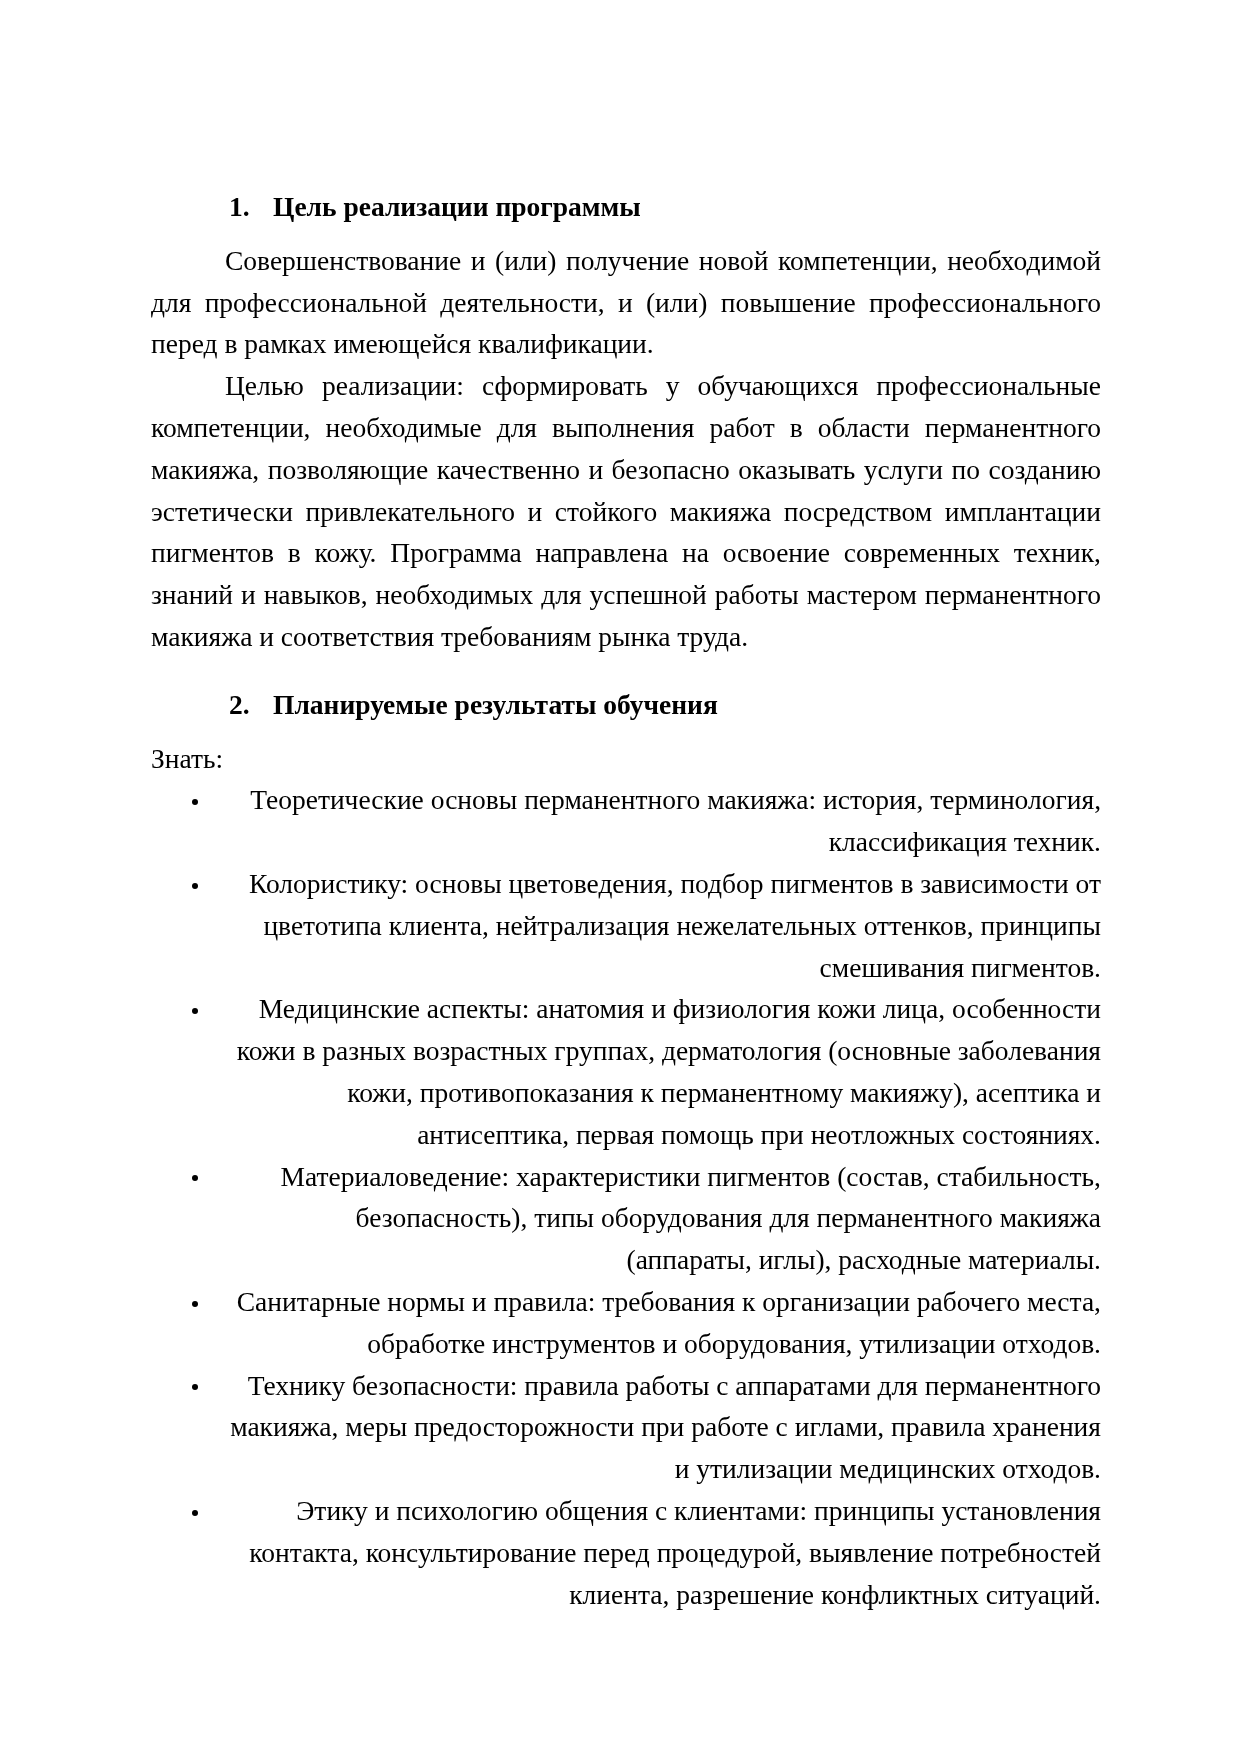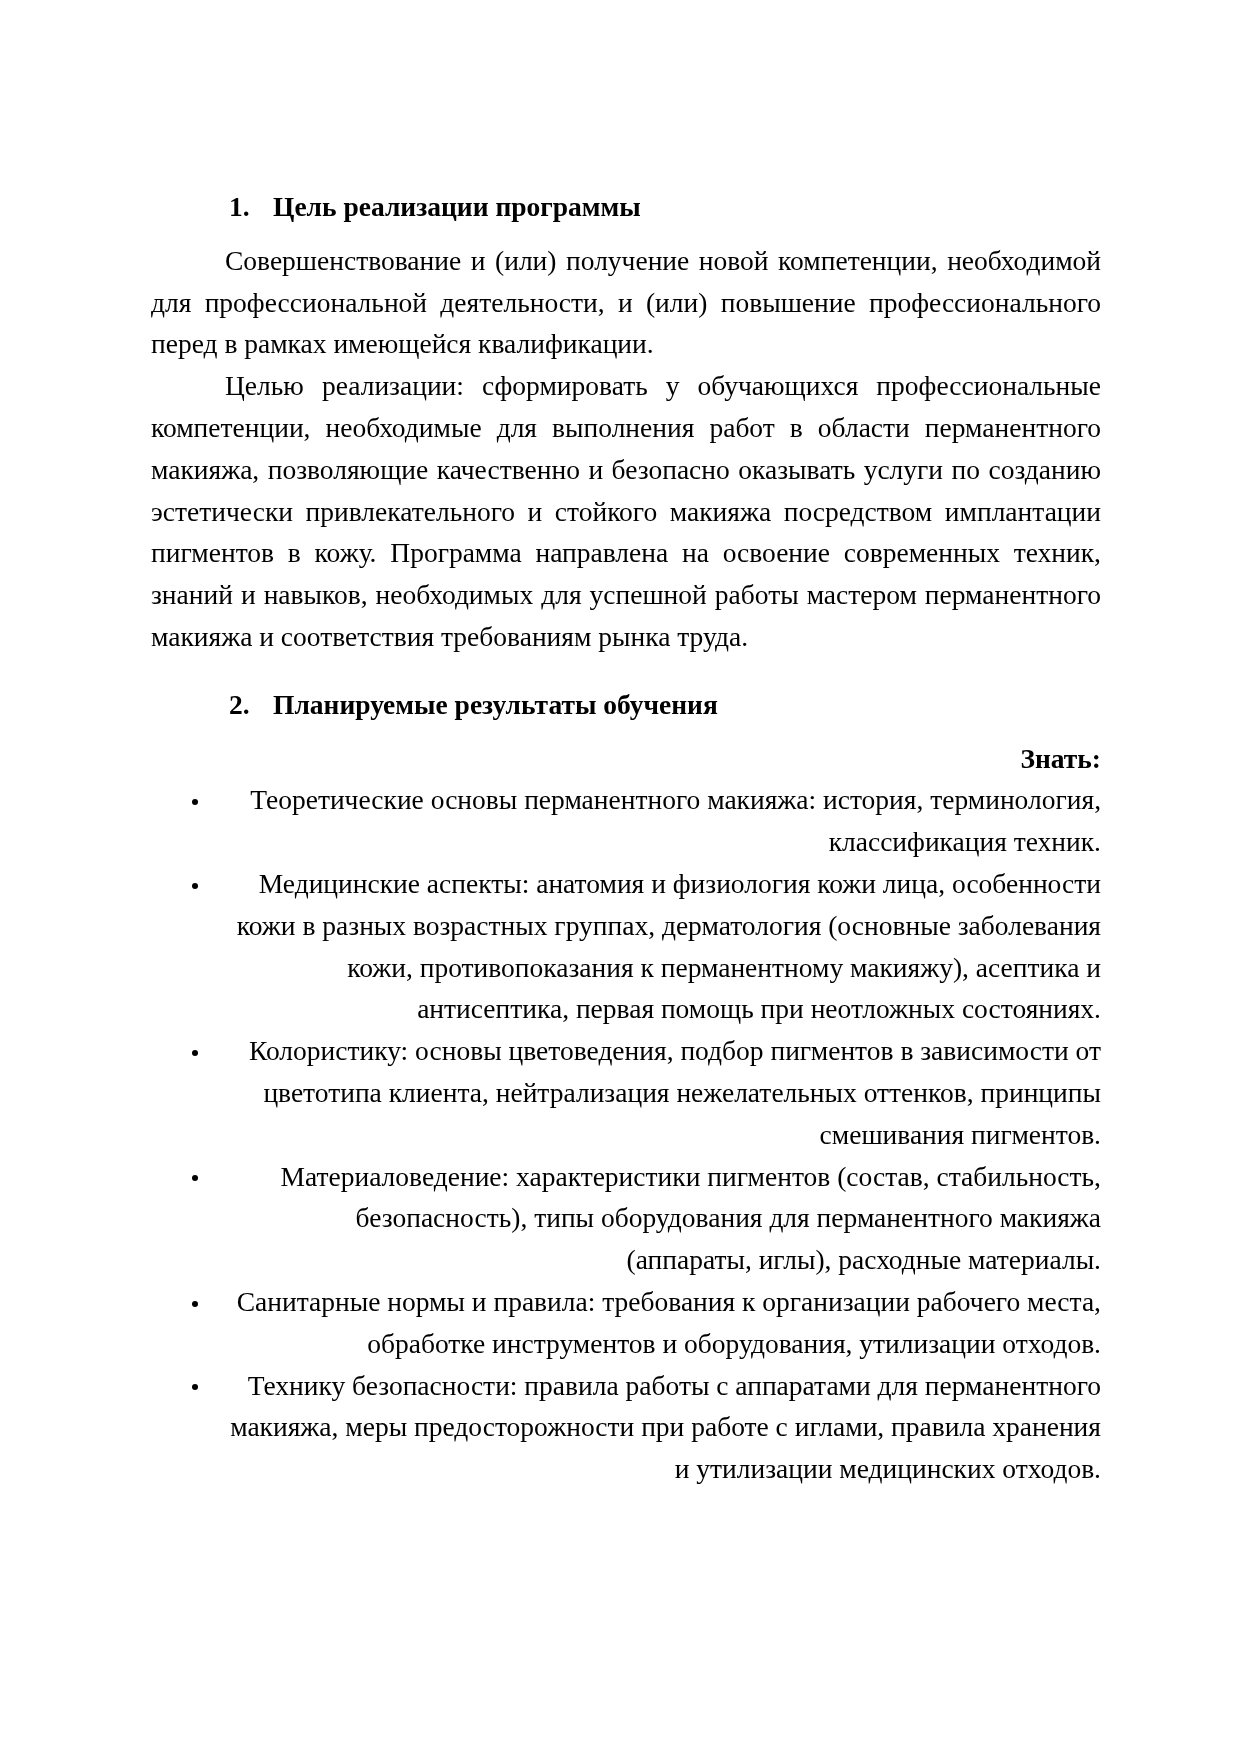--- a/index.html
+++ b/index.html
@@ -48,23 +48,23 @@
     margin: 0;
     text-align: justify;
     text-justify: inter-word;
     text-indent: 74px;
     hyphens: none;
   }
   .spacer-sm { height: 12px; }
   .spacer-md { height: 26px; }
   
   .label-bold {
-    font-weight: bold;
+    font-weight: normal;
     margin: 0;
-    text-align: right;
+    text-align: left;
   }
   
   ul.bullets {
     list-style: none;
     margin: 0;
     padding: 0;
   }
   ul.bullets > li {
     position: relative;
     padding-left: 79px;
@@ -111,34 +111,38 @@
 
     <p class="label-bold">Знать:</p>
 
     <ul class="bullets">
       <li>
         <span class="bullet-dot"></span>
         <span class="li-text">Теоретические основы перманентного макияжа: история, терминология, классификация техник.</span>
       </li>
       <li>
         <span class="bullet-dot"></span>
-        <span class="li-text">Медицинские аспекты: анатомия и физиология кожи лица, особенности кожи в разных возрастных группах, дерматология (основные заболевания кожи, противопоказания к перманентному макияжу), асептика и антисептика, первая помощь при неотложных состояниях.</span>
+        <span class="li-text">Колористику: основы цветоведения, подбор пигментов в зависимости от цветотипа клиента, нейтрализация нежелательных оттенков, принципы смешивания пигментов.</span>
       </li>
       <li>
         <span class="bullet-dot"></span>
-        <span class="li-text">Колористику: основы цветоведения, подбор пигментов в зависимости от цветотипа клиента, нейтрализация нежелательных оттенков, принципы смешивания пигментов.</span>
+        <span class="li-text">Медицинские аспекты: анатомия и физиология кожи лица, особенности кожи в разных возрастных группах, дерматология (основные заболевания кожи, противопоказания к перманентному макияжу), асептика и антисептика, первая помощь при неотложных состояниях.</span>
       </li>
       <li>
         <span class="bullet-dot"></span>
         <span class="li-text">Материаловедение: характеристики пигментов (состав, стабильность, безопасность), типы оборудования для перманентного макияжа (аппараты, иглы), расходные материалы.</span>
       </li>
       <li>
         <span class="bullet-dot"></span>
         <span class="li-text">Санитарные нормы и правила: требования к организации рабочего места, обработке инструментов и оборудования, утилизации отходов.</span>
       </li>
       <li>
         <span class="bullet-dot"></span>
         <span class="li-text">Технику безопасности: правила работы с аппаратами для перманентного макияжа, меры предосторожности при работе с иглами, правила хранения и утилизации медицинских отходов.</span>
       </li>
+      <li>
+        <span class="bullet-dot"></span>
+        <span class="li-text">Этику и психологию общения с клиентами: принципы установления контакта, консультирование перед процедурой, выявление потребностей клиента, разрешение конфликтных ситуаций.</span>
+      </li>
     </ul>
 
   </div>
 </div>
 
 </body></html>

